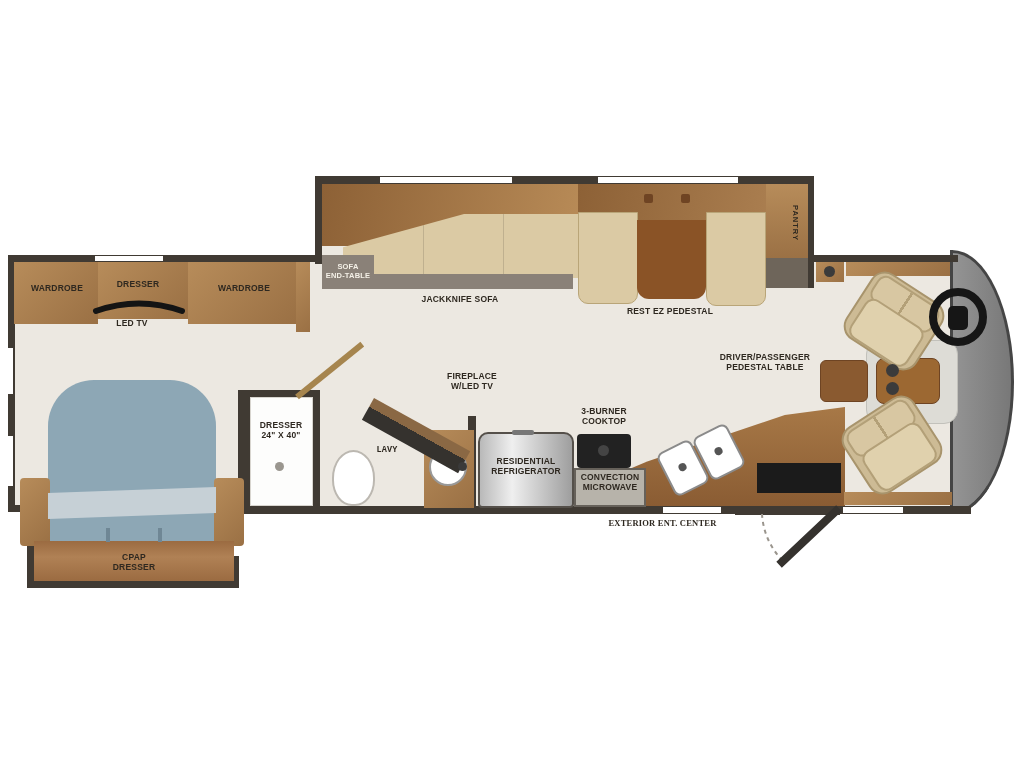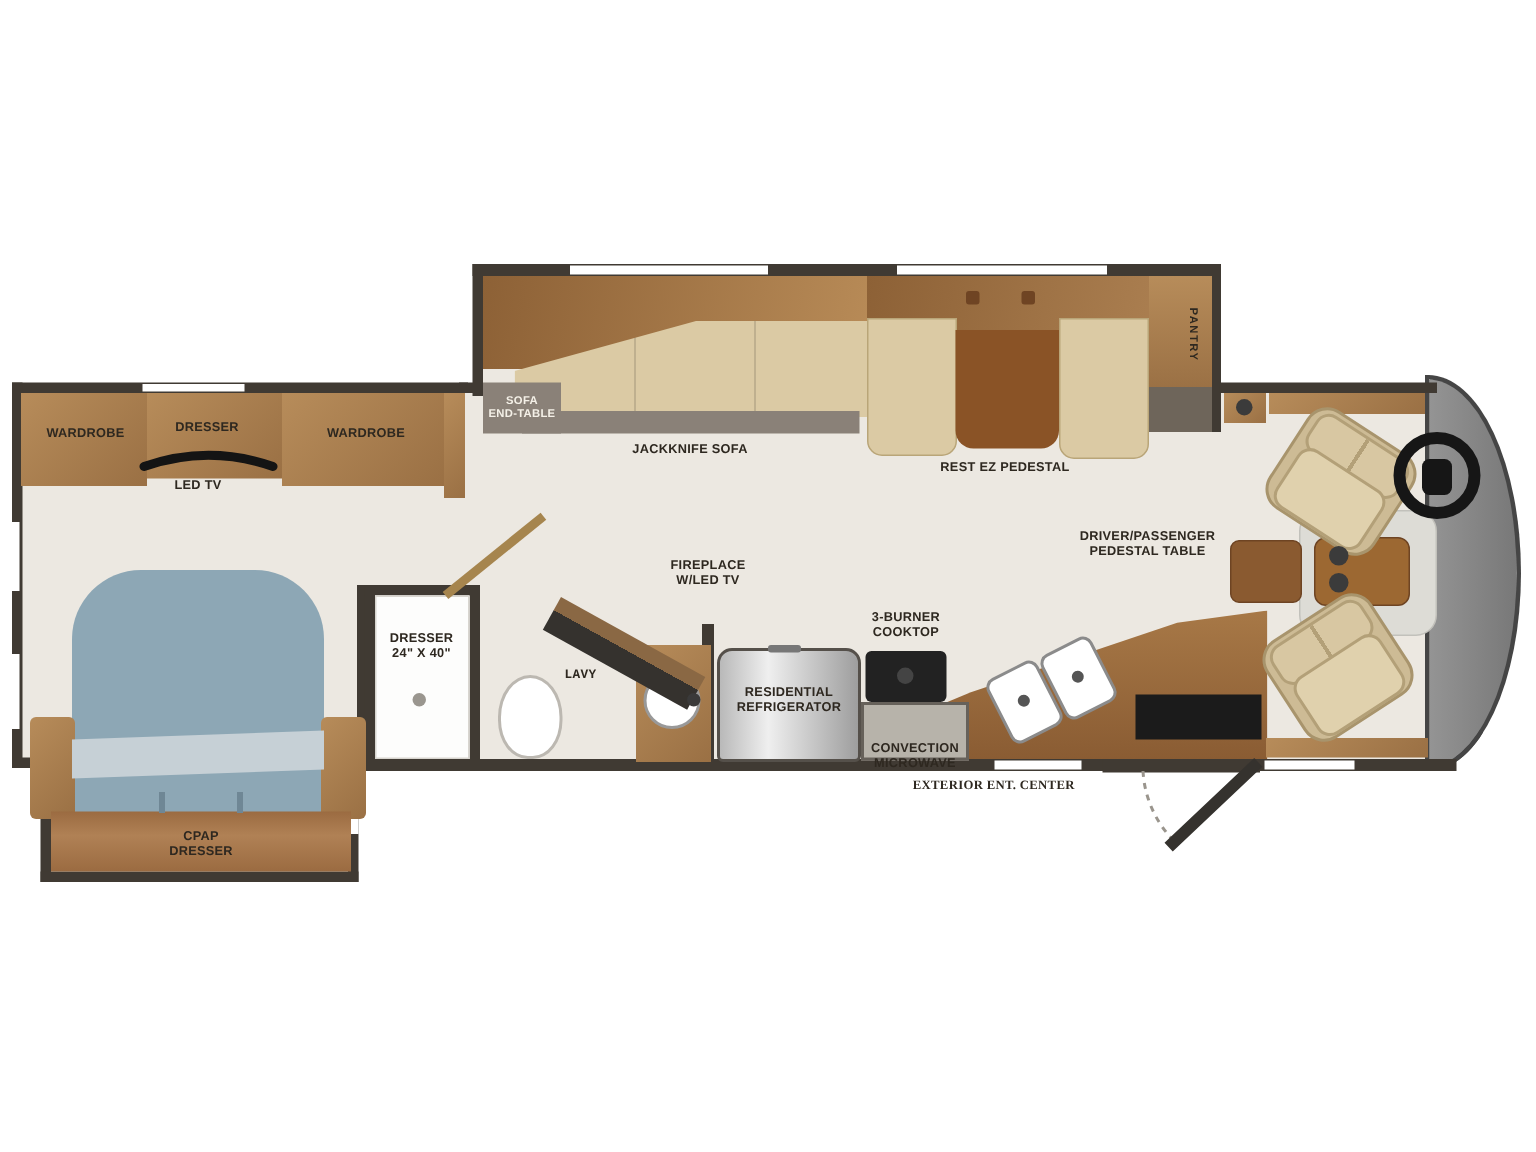--- a/index.html
+++ b/index.html
@@ -166,21 +166,21 @@
     <span>REFRIGERATOR</span>
   </div>
   <div class="abs" style="left:577px;top:434px;width:54px;height:34px;background:#222;border-radius:4px;z-index:9;"></div>
   <div class="abs" style="left:598px;top:445px;width:11px;height:11px;background:#444;border-radius:50%;z-index:10;"></div>
   <div class="lbl" style="left:566px;top:407px;width:76px;">
     <span>3-BURNER</span><br>
     <span>COOKTOP</span>
   </div>
   <div class="abs" style="left:574px;top:468px;width:72px;height:39px;background:#b7b3aa;
        border:2px solid #66615a;box-sizing:border-box;z-index:9;"></div>
-  <div class="lbl" style="left:576px;top:473px;width:68px;margin-top:21px;">
+  <div class="lbl" style="left:576px;top:473px;width:68px;">
     <span>CONVECTION</span><br>
     <span>MICROWAVE</span>
   </div>
   <div class="abs" style="left:757px;top:463px;width:84px;height:30px;background:#1b1b1b;z-index:9;"></div>
   <div class="lbl" style="left:605px;top:519px;width:115px;font-family:Liberation Serif, serif;">EXTERIOR ENT. CENTER</div>
 
   <div class="cab" style="left:816px;top:262px;width:28px;height:20px;"></div>
   <div class="knob" style="left:824px;top:266px;width:11px;height:11px;"></div>
   <div class="cab" style="left:846px;top:262px;width:104px;height:14px;"></div>
   <div class="cab" style="left:844px;top:492px;width:108px;height:13px;"></div>

